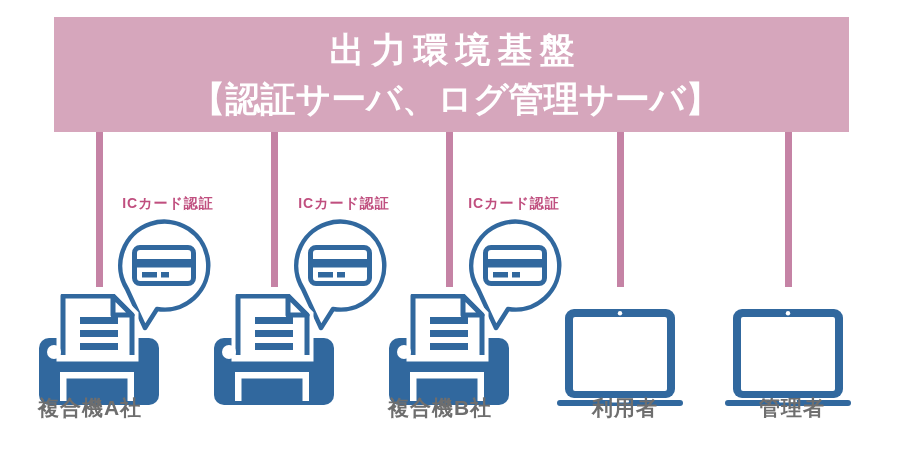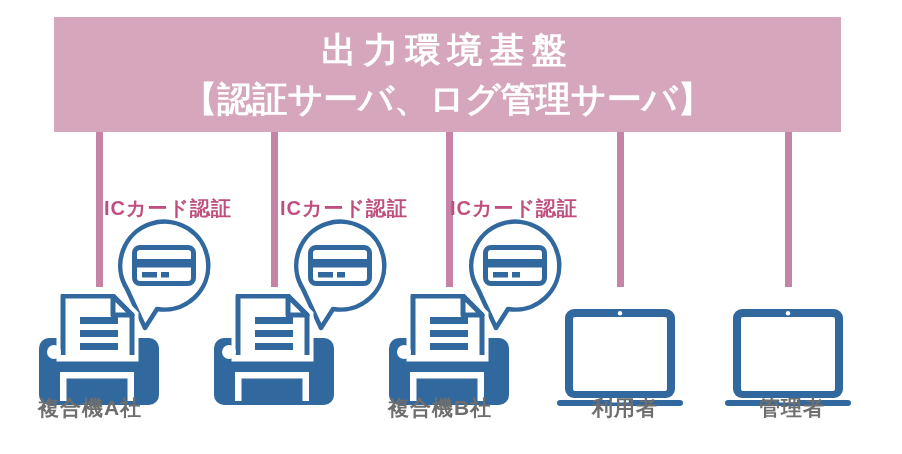--- a/index.html
+++ b/index.html
@@ -20,20 +20,21 @@
   .header-box {
     position: absolute;
     left: 54px; top: 17px;
     width: 787px; height: 115px;
     background: var(--header-bg);
     display: flex;
     flex-direction: column;
     align-items: center;
     justify-content: center;
     text-align: center;
+    padding-left: 8px;
   }
   .header-line1 {
     color: #ffffff;
     font-weight: bold;
     font-size: 35px;
     letter-spacing: 7px;
     line-height: 1.38;
     white-space: nowrap;
   }
   .header-line2 {
@@ -54,21 +55,21 @@
     background: var(--connector);
   }
 
   
   .ic-badge {
     position: absolute;
     top: 195px;
     transform: translateX(-50%);
     color: var(--accent-pink);
     font-weight: bold;
-    font-size: 20px;
+    font-size: 14px;
     letter-spacing: 1px;
     white-space: nowrap;
   }
 
   
   .device-label {
     position: absolute;
     top: 394px;
     transform: translateX(-50%);
     color: var(--label-gray);

